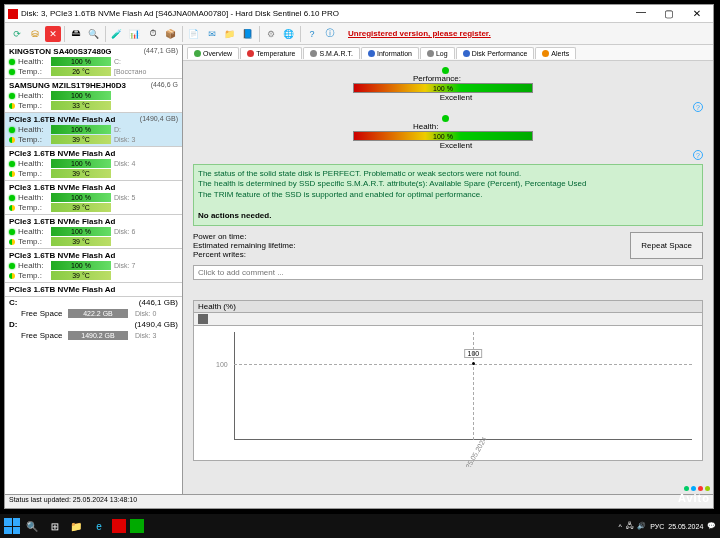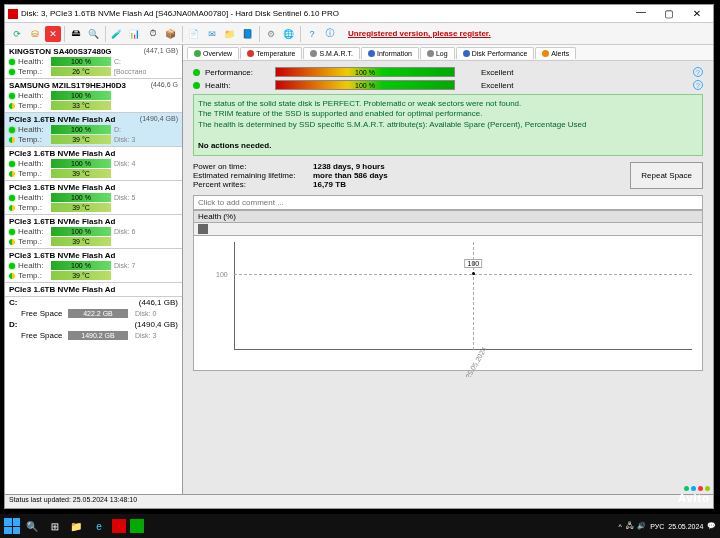--- a/index.html
+++ b/index.html
@@ -37,34 +37,34 @@
   .main { flex: 1; background: #e8e8e8; display: flex; flex-direction: column; overflow: hidden; }
   .tabs { height: 16px; background: #f8f8f8; display: flex; align-items: center; gap: 0; font-size: 7px; border-bottom: 1px solid #ccc; padding-left: 4px; }
   .tab { padding: 2px 6px; border: 1px solid #ccc; border-bottom: none; background: #fff; display: flex; align-items: center; gap: 2px; cursor: pointer; border-radius: 2px 2px 0 0; margin-right: 1px; }
   .tab.active { background: #fff; }
   .tabi { width: 7px; height: 7px; background: #4a4; border-radius: 50%; }
   .tabi.red { background: #d33; }
   .tabi.blue { background: #36c; }
   .tabi.gray { background: #888; }
   .tabi.org { background: #e80; }
   .mainct { padding: 6px 10px; font-size: 8px; overflow: hidden; }
-  .kpi { display: flex; align-items: center; margin-bottom: 3px; }
+  .kpi { display: flex; align-items: center; margin-bottom: 3px; flex-direction: column; }
   .kled { width: 7px; height: 7px; border-radius: 50%; background: #0c0; margin-right: 5px; }
   .klbl { width: 70px; }
   .kbar { width: 180px; height: 10px; background: linear-gradient(90deg, #c00 0%, #ec0 40%, #0c0 60%, #0a0 100%); border: 1px solid #888; text-align: center; font-size: 7px; line-height: 10px; margin-right: 10px; }
   .kst { font-weight: normal; margin-left: 16px; }
   .qm { margin-left: auto; width: 10px; height: 10px; border: 1px solid #3af; border-radius: 50%; color: #3af; text-align: center; line-height: 9px; font-size: 7px; }
   .statusbox { background: #d0f0d0; border: 1px solid #8c8; padding: 4px; margin: 4px 0; color: #063; line-height: 1.3; }
   .statusbox .bold { font-weight: bold; color: #000; }
   .stats { display: flex; margin-top: 6px; }
   .stlabels { width: 120px; }
   .stvals { font-weight: bold; }
   .repeat { margin-left: auto; padding: 1px 10px; font-size: 8px; background: #f0f0f0; border: 1px solid #999; cursor: pointer; }
   .comment { width: 100%; margin-top: 6px; border: 1px solid #aaa; padding: 2px 4px; font-size: 8px; color: #888; background: #fff; }
-  .chart-wrap { margin-top: 0; }
+  .chart-wrap { margin-top: 20px; }
   .chart-title { background: #e0e0e0; border: 1px solid #aaa; padding: 1px 4px; font-size: 8px; }
   .chart-tb { background: #f0f0f0; border-left: 1px solid #aaa; border-right: 1px solid #aaa; padding: 1px 4px; }
   .save-icon { width: 10px; height: 10px; background: #666; }
   .chart { background: #fff; border: 1px solid #aaa; height: 136px; position: relative; }
   .chart .ylab { position: absolute; left: 22px; top: 35px; font-size: 7px; color: #888; }
   .chart .vline { position: absolute; left: 55%; top: 6px; bottom: 20px; width: 0; border-left: 1px dashed #aaa; }
   .chart .hline { position: absolute; left: 40px; right: 10px; top: 38px; border-top: 1px dashed #aaa; }
   .chart .hline2 { position: absolute; left: 40px; right: 10px; bottom: 20px; border-top: 1px solid #666; }
   .chart .vax { position: absolute; left: 40px; top: 6px; bottom: 20px; border-left: 1px solid #666; }
   .chart .pt { position: absolute; left: 55%; top: 36px; width: 3px; height: 3px; background: #000; border-radius: 50%; transform: translateX(-1px); }
@@ -288,35 +288,30 @@
         </div>
         <div class="kpi">
           <div class="kled"></div>
           <div class="klbl">Health:</div>
           <div class="kbar">100 %</div>
           <div class="kst">Excellent</div>
           <div class="qm">?</div>
         </div>
         <div class="statusbox">
           <div>The status of the solid state disk is PERFECT. Problematic or weak sectors were not found.</div>
+          <div>The health is determined by SSD specific S.M.A.R.T. attribute(s): Available Spare (Percent), Percentage Used</div>
           <div>The TRIM feature of the SSD is supported and enabled for optimal performance.</div>
-          <div>The health is determined by SSD specific S.M.A.R.T. attribute(s): Available Spare (Percent), Percentage Used</div>
           <br>
           <div class="bold">No actions needed.</div>
         </div>
         <div class="stats">
           <div class="stlabels">
             <div>Power on time:</div>
             <div>Estimated remaining lifetime:</div>
             <div>Percent writes:</div>
-          </div>
-          <div class="stvals">
-            <div>1238 days, 9 hours</div>
-            <div>more than 586 days</div>
-            <div>16,79 TB</div>
           </div>
           <button class="repeat">Repeat Space</button>
         </div>
         <input class="comment" placeholder="Click to add comment ..." style="">
         <div class="chart-wrap">
           <div class="chart-title">Health (%)</div>
           <div class="chart-tb">
               <div class="save-icon"></div>
             </div>
           <div class="chart">

